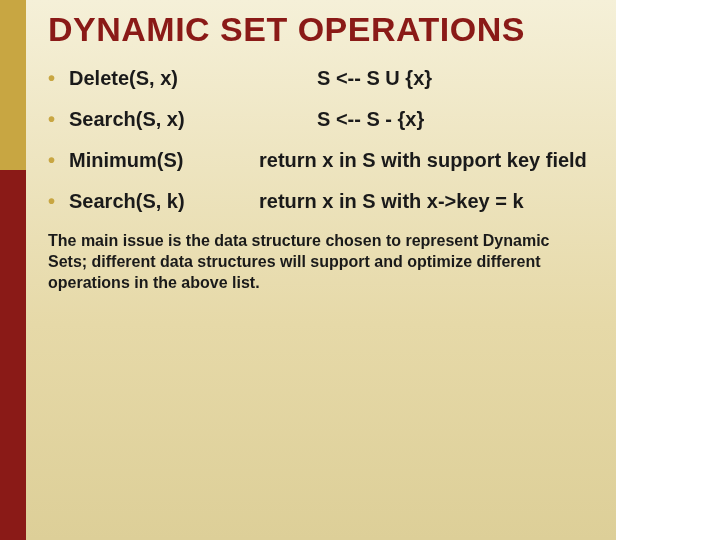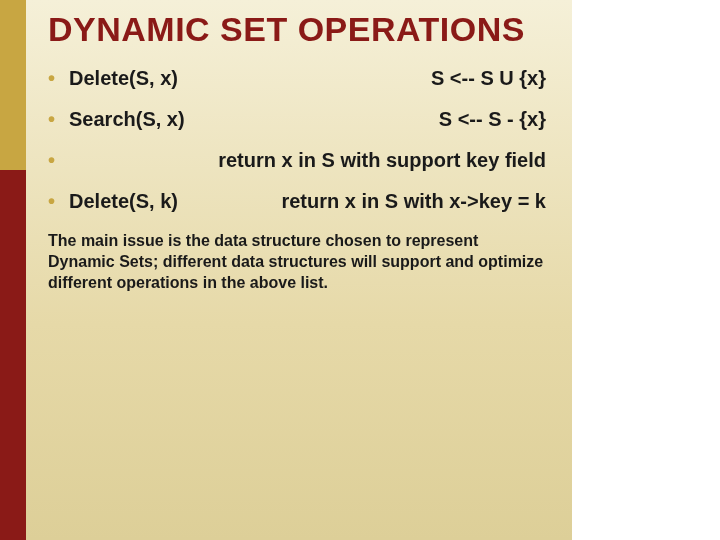--- a/index.html
+++ b/index.html
@@ -1,18 +1,18 @@
 <!DOCTYPE html>
 <html><head>
 <meta charset="utf-8">
 <style>
   * { margin: 0; padding: 0; box-sizing: border-box; }
   html, body { width: 720px; height: 540px; overflow: hidden; font-family: Arial, Helvetica, sans-serif; }
   .slide {
-    width: 572px; height: 540px;
+    width: 616px; height: 540px;
     background: linear-gradient(to bottom, #f5f0d8 0%, #e6d9a8 60%, #ddcf98 100%);
     position: relative;
   }
   .left-accent {
     position: absolute; left: 0; top: 0; width: 26px; height: 100%;
     background: #8a1a17;
   }
   .left-accent .gold-top {
     position: absolute; left: 0; top: 0; width: 26px; height: 170px;
     background: #c8a642;
@@ -31,21 +31,21 @@
   .ops { list-style: none; width: 100%; }
   .ops li {
     display: flex; align-items: baseline;
     margin-bottom: 18px;
     font-size: 20px; font-weight: 700; color: #1a1a1a;
   }
   .ops li .bullet {
     color: #c8a642; font-size: 20px; margin-right: 14px; line-height: 1;
   }
   .ops li .op-name { flex: 0 0 190px; }
-  .ops li .op-desc { flex: 1; text-align: right; }
+  .ops li .op-desc { flex: 1; }
   .ops li.pad-left .op-desc { padding-left: 58px; }
   .paragraph {
     margin-top: 14px;
     font-size: 16px; font-weight: 700; color: #1a1a1a;
     line-height: 1.3;
     max-width: 640px;
   }
 </style>
 </head>
 <body>
@@ -62,23 +62,24 @@
         <span class="op-name">Delete(S, x)</span>
         <span class="op-desc">S &lt;-- S U {x}</span>
       </li>
       <li class="pad-left">
         <span class="bullet">•</span>
         <span class="op-name">Search(S, x)</span>
         <span class="op-desc">S &lt;-- S - {x}</span>
       </li>
       <li>
         <span class="bullet">•</span>
+        <span class="op-name">Minimum(S)</span>
         <span class="op-desc">return x in S with support key field</span>
       </li>
       <li>
         <span class="bullet">•</span>
-        <span class="op-name">Delete(S, k)</span>
+        <span class="op-name">Search(S, k)</span>
         <span class="op-desc">return x in S with x-&gt;key = k</span>
       </li>
     </ul>
     <p class="paragraph">The main issue is the data structure chosen to represent Dynamic Sets; different data structures will support and optimize different operations in the above list.</p>
   </div>
 </div>
 
 </body></html>

